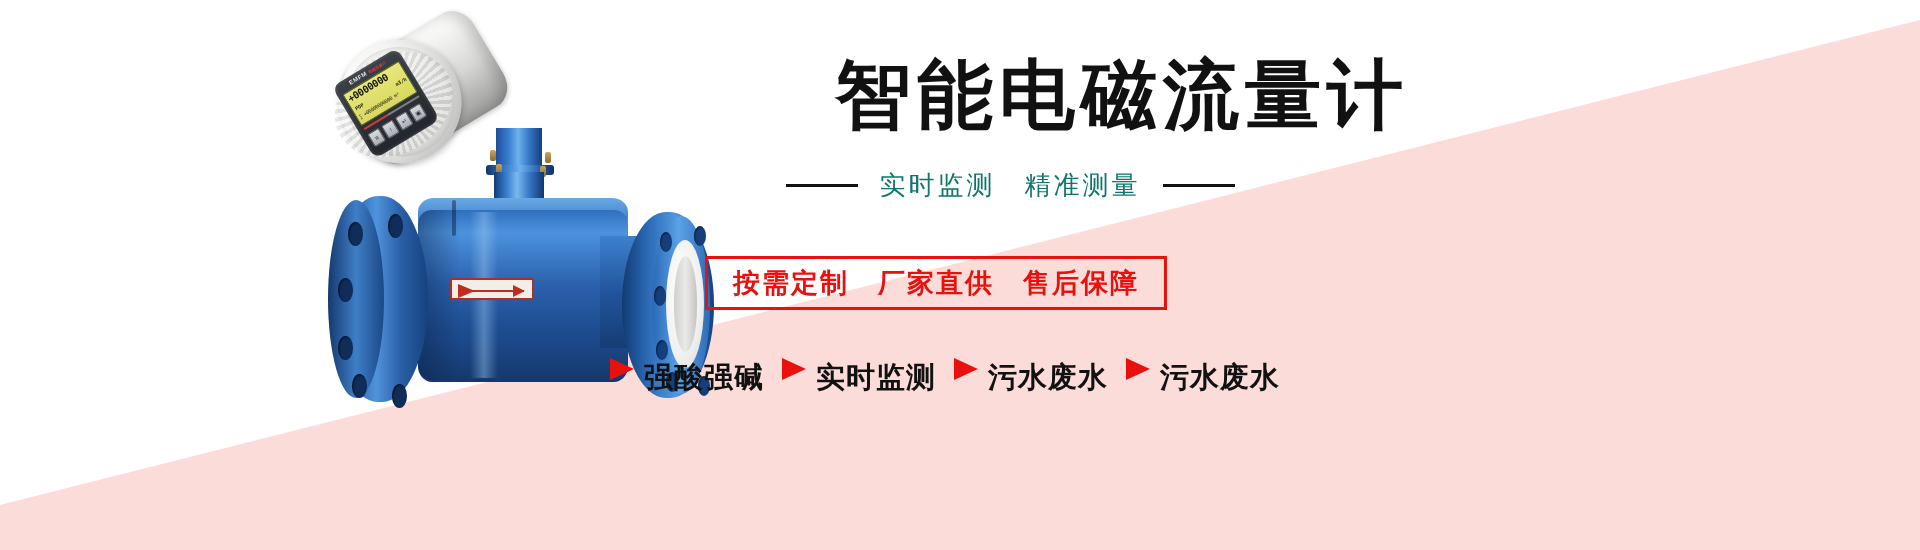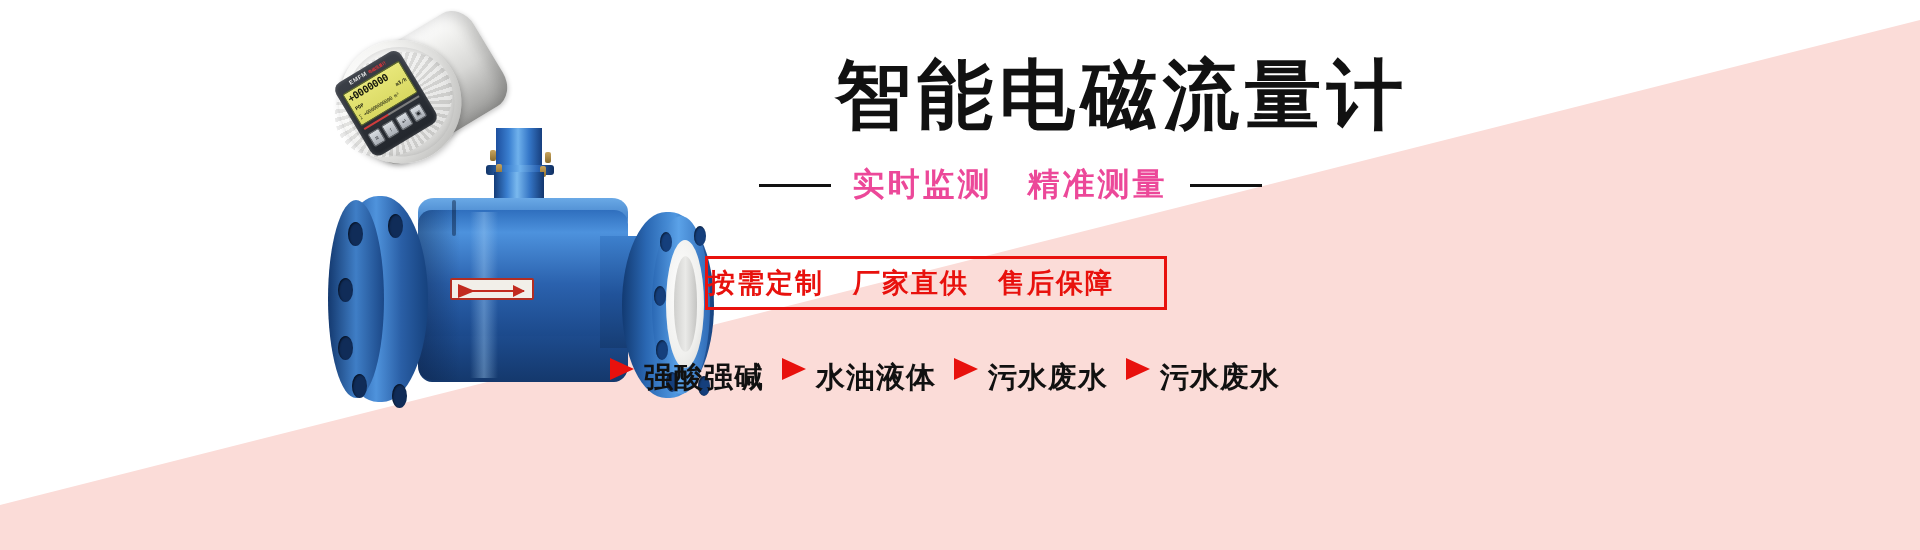--- a/index.html
+++ b/index.html
@@ -301,29 +301,29 @@
     white-space:nowrap;
     font-family:Liberation Mono, monospace;
   }
   .subtitle-row {
     position:absolute; left:100px; top:168px;
     width:620px; height:34px;
     display:flex; align-items:center; justify-content:center; gap:22px;
   }
   .rule { width:72px; height:3px; background:#111111; flex:none; }
   .subtitle {
-    font-size:32px; font-weight:bold; color:#ec4899;
+    font-size:26px; font-weight:normal; color:#0f766e;
     letter-spacing:3px; white-space:nowrap;
     font-family:"DejaVu Sans","Liberation Sans",sans-serif;
   }
   .promo-box {
     position:absolute; left:105px; top:256px;
     width:462px; height:54px;
     border:3px solid #e8110d;
-    display:flex; align-items:center; 
+    display:flex; align-items:center; justify-content:center;
     background:transparent;
   }
   .promo-text {
     font-size:27px; font-weight:bold; color:#e8110d;
     letter-spacing:2px; white-space:nowrap;
     font-family:"DejaVu Sans","Liberation Sans",sans-serif;
   }
   .features {
     position:absolute; left:10px; top:355px;
     width:700px; height:46px;
@@ -438,21 +438,21 @@
       <span class="promo-text">按需定制　厂家直供　售后保障</span>
     </div>
 
     <div class="features">
       <div class="feature-item">
         <span class="tri"></span>
         <span class="feature-label">强酸强碱</span>
       </div>
       <div class="feature-item">
         <span class="tri"></span>
-        <span class="feature-label">水油液体</span>
+        <span class="feature-label">实时监测</span>
       </div>
       <div class="feature-item">
         <span class="tri"></span>
         <span class="feature-label">污水废水</span>
       </div>
       <div class="feature-item">
         <span class="tri"></span>
         <span class="feature-label">污水废水</span>
       </div>
     </div>

